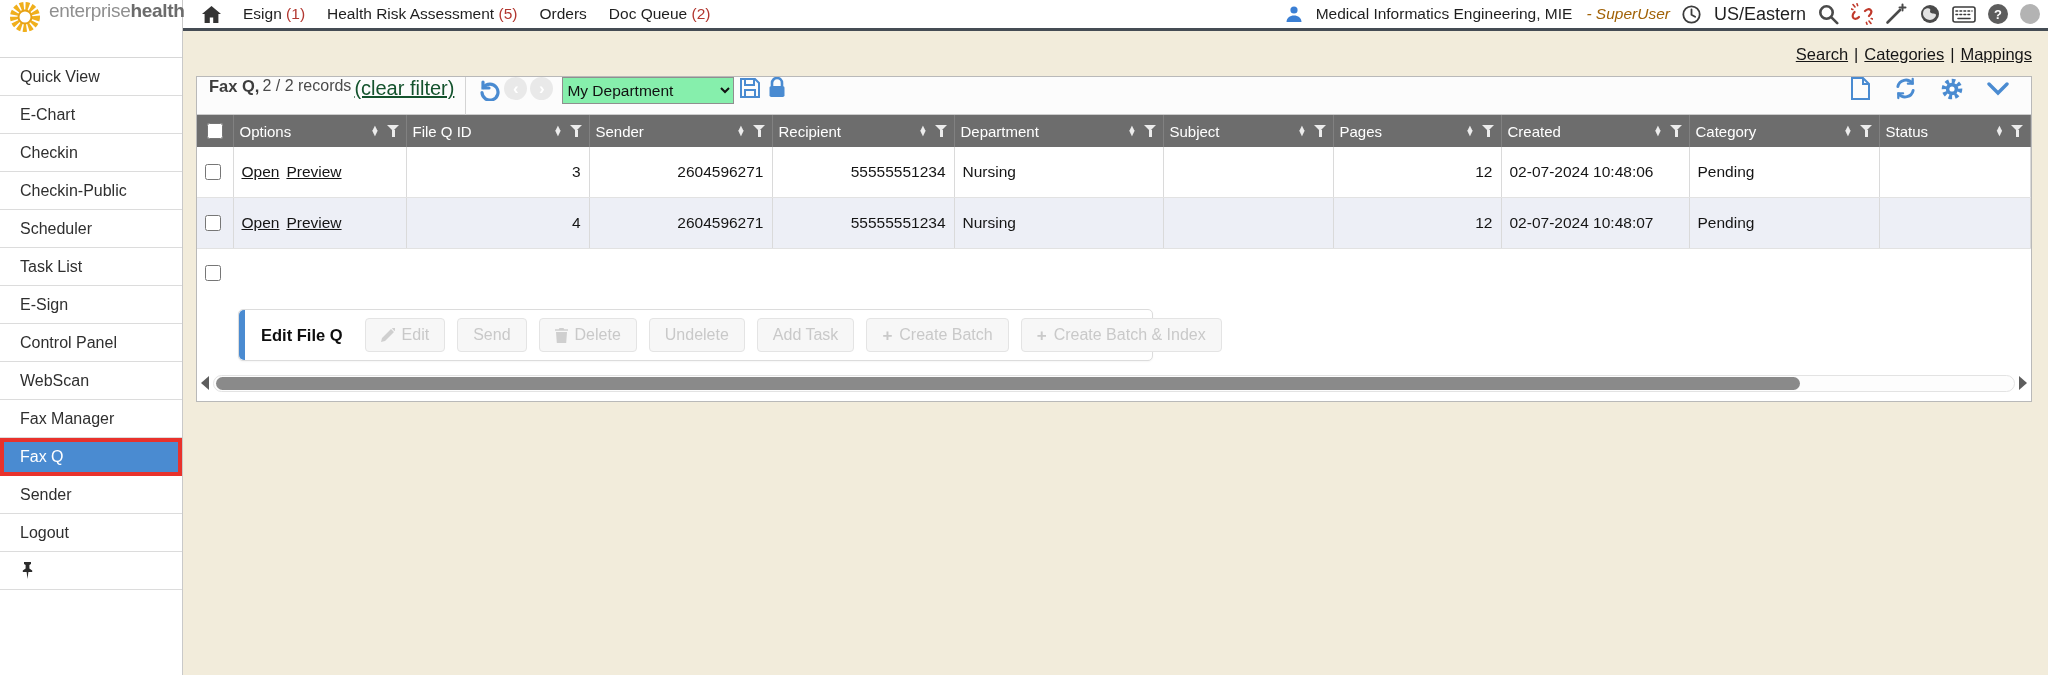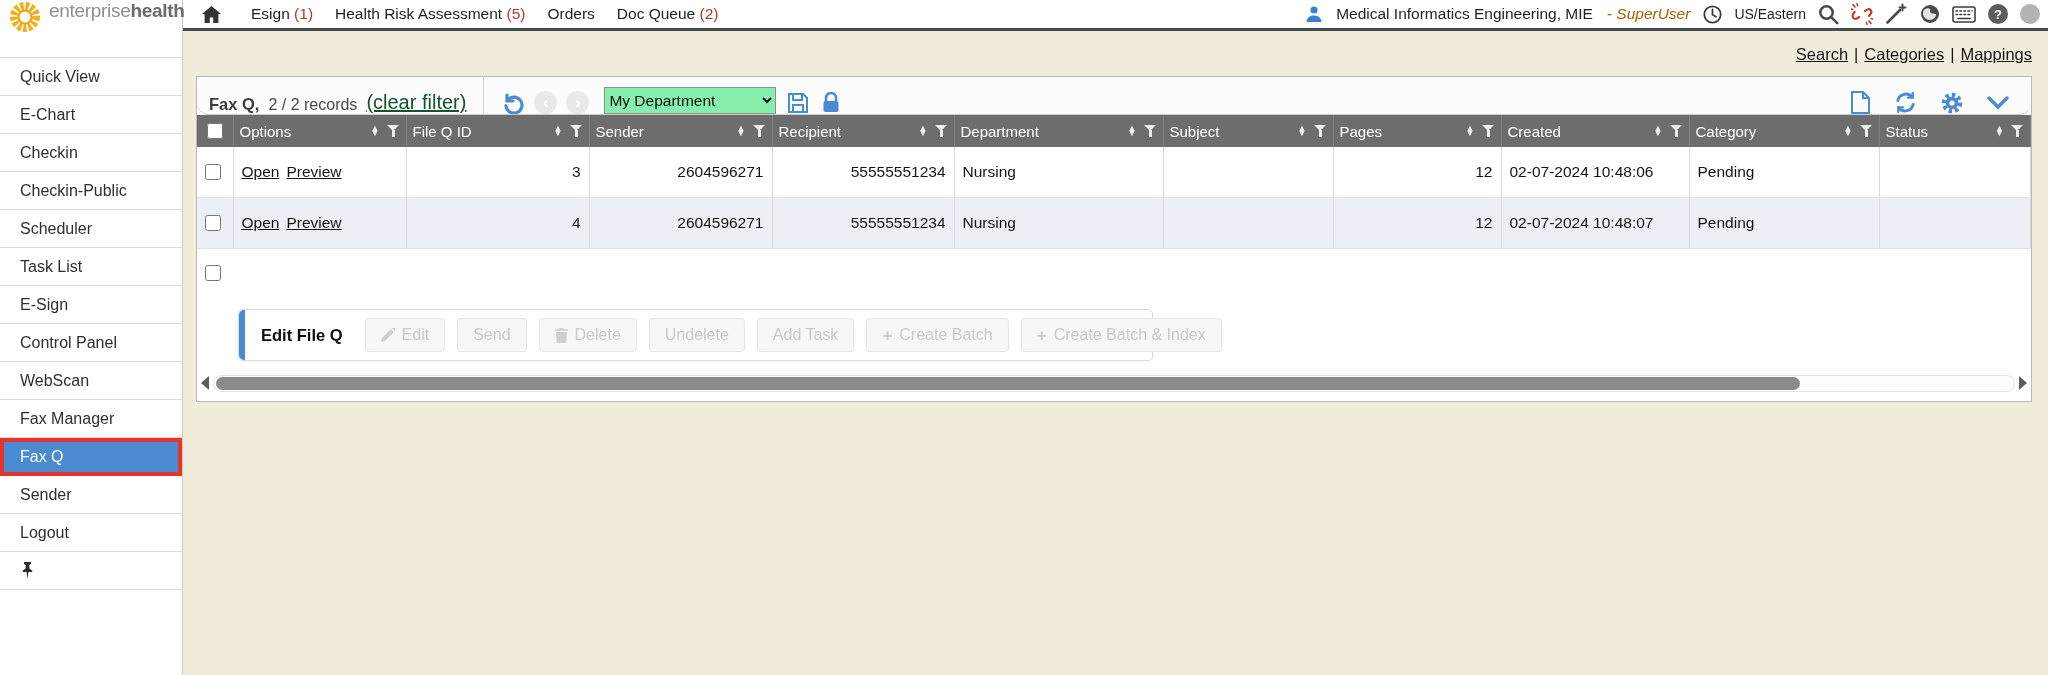--- a/index.html
+++ b/index.html
@@ -12,40 +12,40 @@
   .logo { height:58px; display:flex; align-items:flex-start; gap:7px; padding:0 8px; border-bottom:1px solid #d7d7d7; background:#fff; }
   .logo-ring { flex:0 0 auto; }
   .logo-text { font-size:19px; color:#8f8f8f; letter-spacing:-0.3px; white-space:nowrap; }
   .logo-text b { color:#6b6b6b; }
   .side-item { height:38px; display:flex; align-items:center; padding-left:20px; font-size:16px; color:#2f2f2f; border-bottom:1px solid #dcdcdc; cursor:pointer; background:#fff; }
   .side-item.selected { background:var(--accent,#4a8bd1); color:#fff; border:4px solid var(--selected-red,#e8322c); padding-left:16px; }
   .side-pin { height:38px; display:flex; align-items:center; padding-left:20px; border-bottom:1px solid #dcdcdc; cursor:pointer; background:#fff; }
 
   
   .topbar { position:absolute; left:183px; top:0; right:0; height:31px; background:#fff; border-bottom:3px solid #454c54; display:flex; align-items:center; padding:0 8px 0 16px; gap:20px; }
-  .topnav { display:flex; align-items:center; gap:22px;margin-left:8px; }
+  .topnav { display:flex; align-items:center; gap:22px; }
   .topnav-item { font-size:15.5px; color:#1f1f1f; cursor:pointer; white-space:nowrap; }
   .topnav-item .cnt { color:var(--count-red,#b23730); }
   .topbar-right { margin-left:auto; display:flex; align-items:center; gap:10px; }
   .org-txt { font-size:15.5px; color:#1f1f1f; white-space:nowrap; }
   .role-txt { font-size:15.5px; color:#a16207; font-style:italic; white-space:nowrap; margin-left:4px; }
-  .tz-txt { font-size:14px; color:#1f1f1f; white-space:nowrap; }
+  .tz-txt { font-size:18px; color:#1f1f1f; white-space:nowrap; }
   .tb-ic { display:inline-flex; align-items:center; justify-content:center; width:24px; height:24px; cursor:pointer; }
   .avatar { width:20px; height:20px; border-radius:50%; background:#b3b3b3; }
 
   
   .content { position:absolute; left:183px; top:31px; right:0; bottom:0; padding:12px 16px 0 13px; }
   .quicklinks { text-align:right; font-size:16.5px; color:#161616; margin:2px 0 12px; }
   .quicklinks a { color:#161616; text-decoration:underline; cursor:pointer; }
   .quicklinks .sep { margin:0 6px; }
 
   .panel { background:#fff; border:1px solid #b9b9b9; }
 
   
-  .toolbar { height:38px; display:flex; align-items:flex-end; background:#fcfcfc; border-bottom:1px solid #ccc; padding:0 12px; gap:9px;border-radius:12px; }
+  .toolbar { height:38px; display:flex; align-items:flex-start; background:#fcfcfc; border-bottom:1px solid #ccc; padding:0 12px; gap:3px; }
   .tb-title { font-size:16.5px; font-weight:bold; color:#3d3d3d; }
   .tb-records { font-size:16px; color:#4a4a4a; }
   .tb-clear { font-size:20px; color:#14532d; text-decoration:underline; cursor:pointer; }
   .vsep { width:1px; height:38px; background:#d4d4d4; margin:0 8px; }
   .round-btn { width:23px; height:23px; border-radius:50%; background:#e9e9e9; color:#fff; font-size:17px; font-weight:bold; display:flex; align-items:center; justify-content:center; border:none; cursor:default; line-height:1; }
   .undo-btn { background:none; border:none; cursor:pointer; display:flex; align-items:center; }
   .dept-select { height:27px; width:172px; font-size:15.5px; font-family:inherit; color:#111; border:1px solid #8f8f8f; background:#86efac; margin-left:6px; }
   .icon-btn { background:none; border:none; cursor:pointer; display:flex; align-items:center; padding:0 2px; }
   .toolbar-right { margin-left:auto; display:flex; align-items:center; gap:20px; padding-right:8px; }
 

